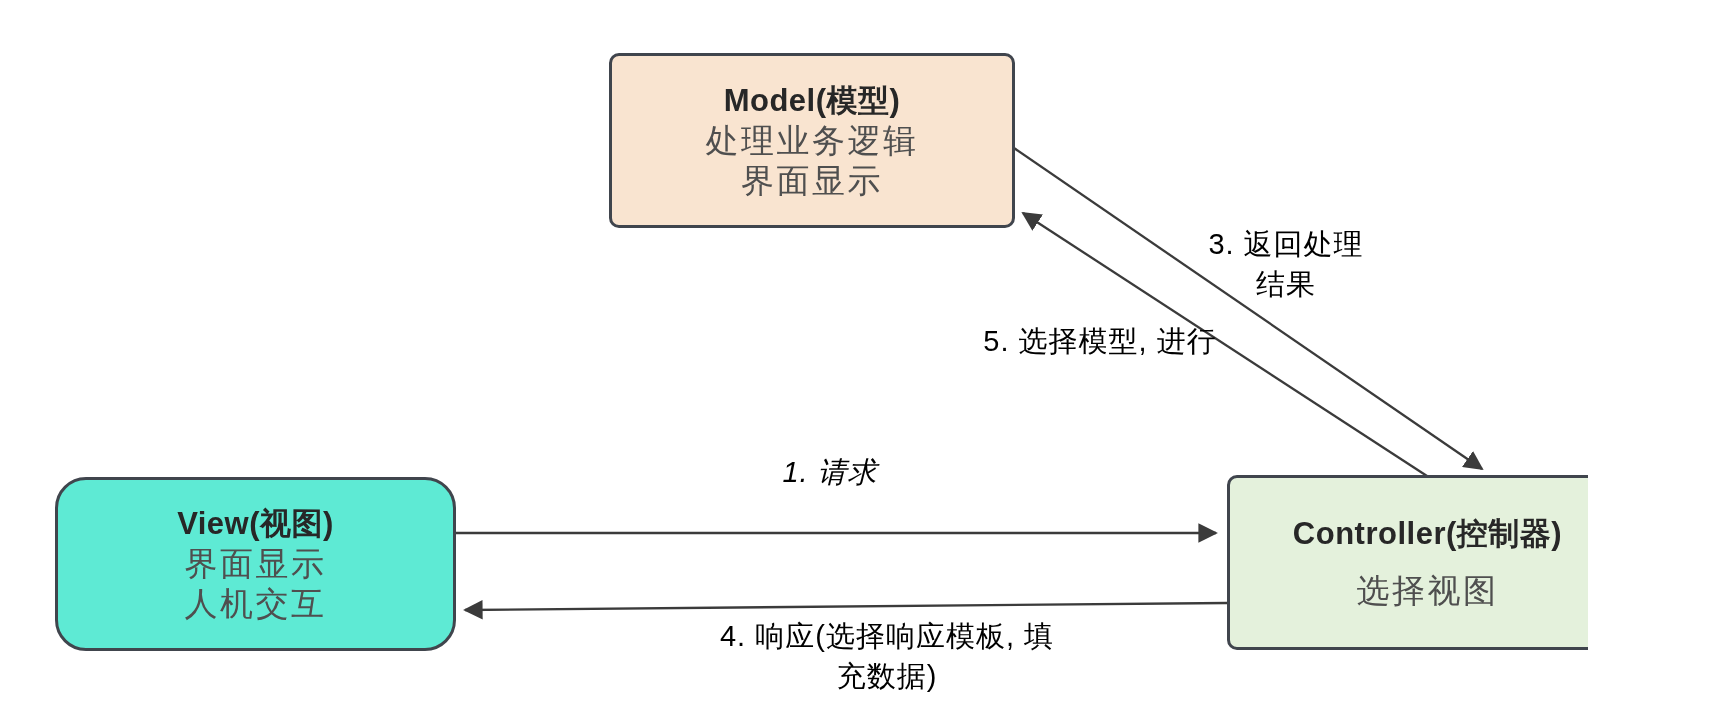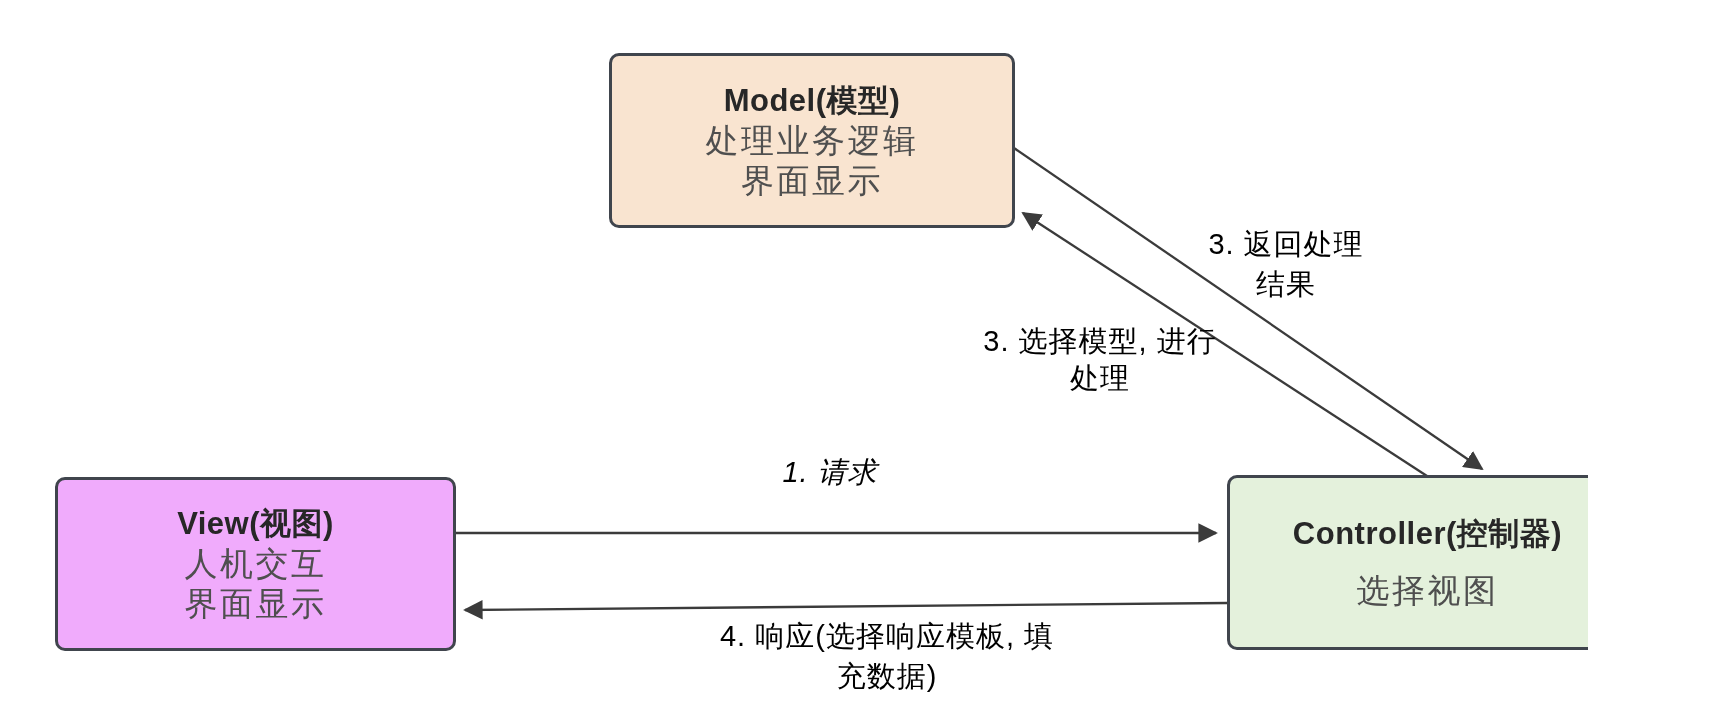--- a/index.html
+++ b/index.html
@@ -84,38 +84,37 @@
 
     <line x1="1227" y1="603" x2="465" y2="610" stroke="#3b3b3b" stroke-width="2.3" marker-end="url(#ah)"></line>
   </svg>
 
   <div class="node node-model" style="background-color: rgb(249, 228, 208);">
     <div class="node-title">Model(模型)</div>
     <div class="node-line">处理业务逻辑</div>
     <div class="node-line">界面显示</div>
   </div>
 
-  <div class="node node-view" style="background-color: #f0abfc;">
+  <div class="node node-view" style="background-color: #5eead4; border-radius: 31px;">
     <div class="node-title">View(视图)</div>
+    <div class="node-line">界面显示</div>
     <div class="node-line">人机交互</div>
-    <div class="node-line">界面显示</div>
   </div>
 
   <div class="node node-controller" style="background-color: rgb(228, 241, 220); gap: 17px;">
     <div class="node-title">Controller(控制器)</div>
     <div class="node-line">选择视图</div>
   </div>
 
   <div class="edge-label edge-label-1">
     <div>1. 请求</div>
   </div>
 
   <div class="edge-label edge-label-2">
-    <div>3. 选择模型, 进行</div>
-    <div>处理</div>
+    <div>5. 选择模型, 进行</div>
   </div>
 
   <div class="edge-label edge-label-3">
     <div>3. 返回处理</div>
     <div>结果</div>
   </div>
 
   <div class="edge-label edge-label-4">
     <div>4. 响应(选择响应模板, 填</div>
     <div>充数据)</div>

